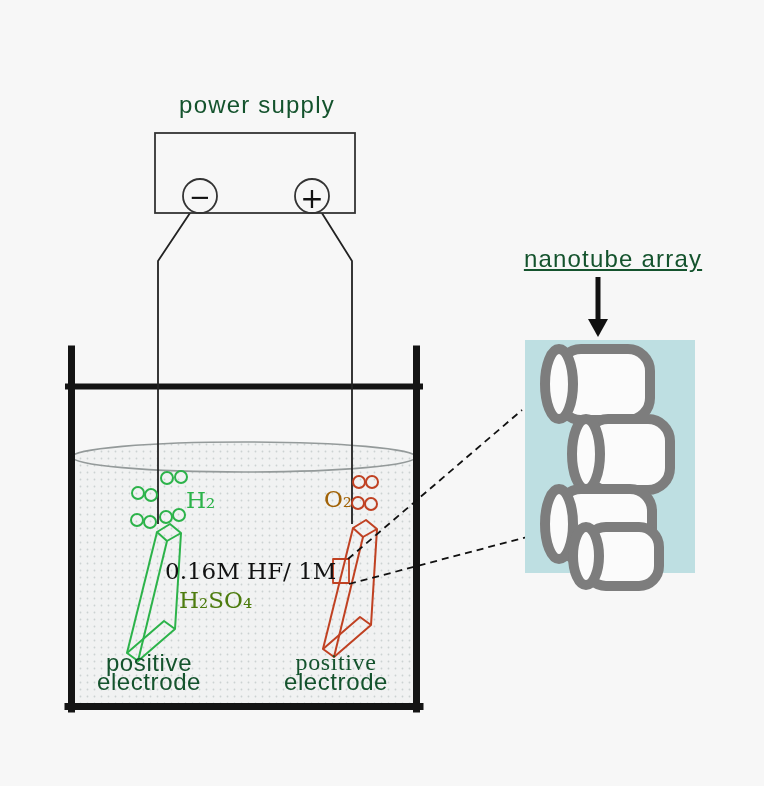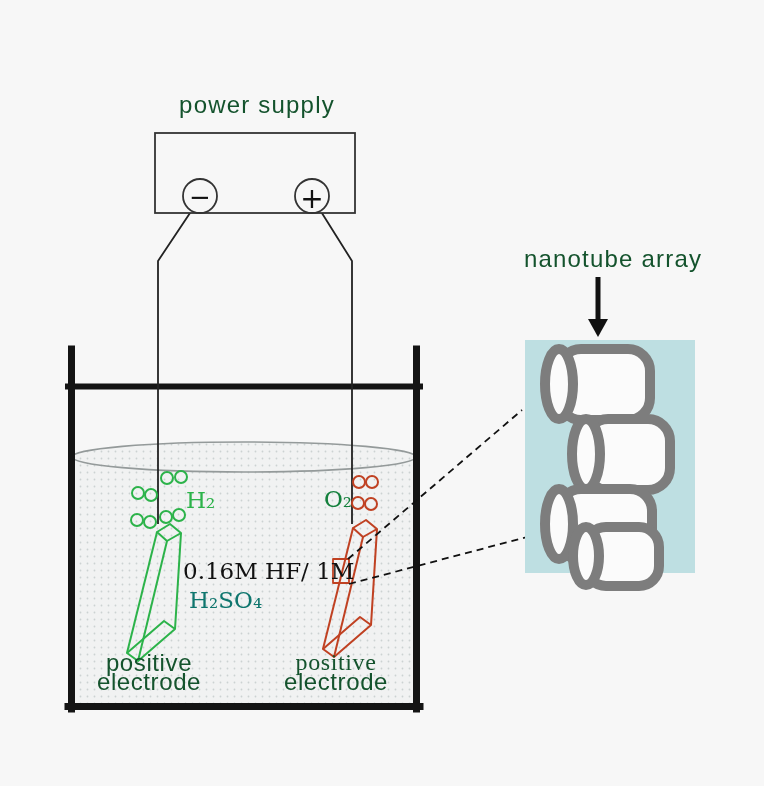--- a/index.html
+++ b/index.html
@@ -118,28 +118,28 @@
         <rect x="559" y="489" width="93" height="71" rx="22"></rect>
         <ellipse cx="559" cy="524" rx="14" ry="35"></ellipse>
         <rect x="586" y="527" width="73" height="59" rx="20"></rect>
         <ellipse cx="586" cy="556" rx="13" ry="29"></ellipse>
       </g>
     </g>
   </svg>
 
   <div class="lbl sans-big centered" style="left:257px; top:91px;">power supply</div>
 
-  <div class="lbl sans-big centered" style="left:613px; top:245px;">nanotube array</div>
+  <div class="lbl sans-big centered" style="left:613px; top:245px;text-decoration:underline;">nanotube array</div>
 
   <div class="lbl serif gas" style="left:186px; top:487px; color:#2cb34a;">H₂</div>
 
-  <div class="lbl serif gas" style="left:324px; top:486px; color:#15803d;">O₂</div>
+  <div class="lbl serif gas" style="left:324px; top:486px; color:#a16207;">O₂</div>
 
-  <div class="lbl serif" style="left:183px; top:558px; font-size:23px; color:#111;">0.16M HF/ 1M</div>
-  <div class="lbl serif" style="left:189px; top:587px; font-size:23px; color:#0f766e;">H₂SO₄</div>
+  <div class="lbl serif" style="left:165px; top:558px; font-size:23px; color:#111;">0.16M HF/ 1M</div>
+  <div class="lbl serif" style="left:179px; top:587px; font-size:23px; color:#4d7c0f;">H₂SO₄</div>
 
   <div>
     <div class="lbl elec-label centered" style="left:149px; top:653px;">positive</div>
     <div class="lbl elec-label centered" style="left:149px; top:672px;">electrode</div>
   </div>
 
   <div>
     <div class="lbl elec-label centered" style="left:336px; top:653px;font-family:Liberation Serif, serif;">positive</div>
     <div class="lbl elec-label centered" style="left:336px; top:672px;">electrode</div>
   </div>

